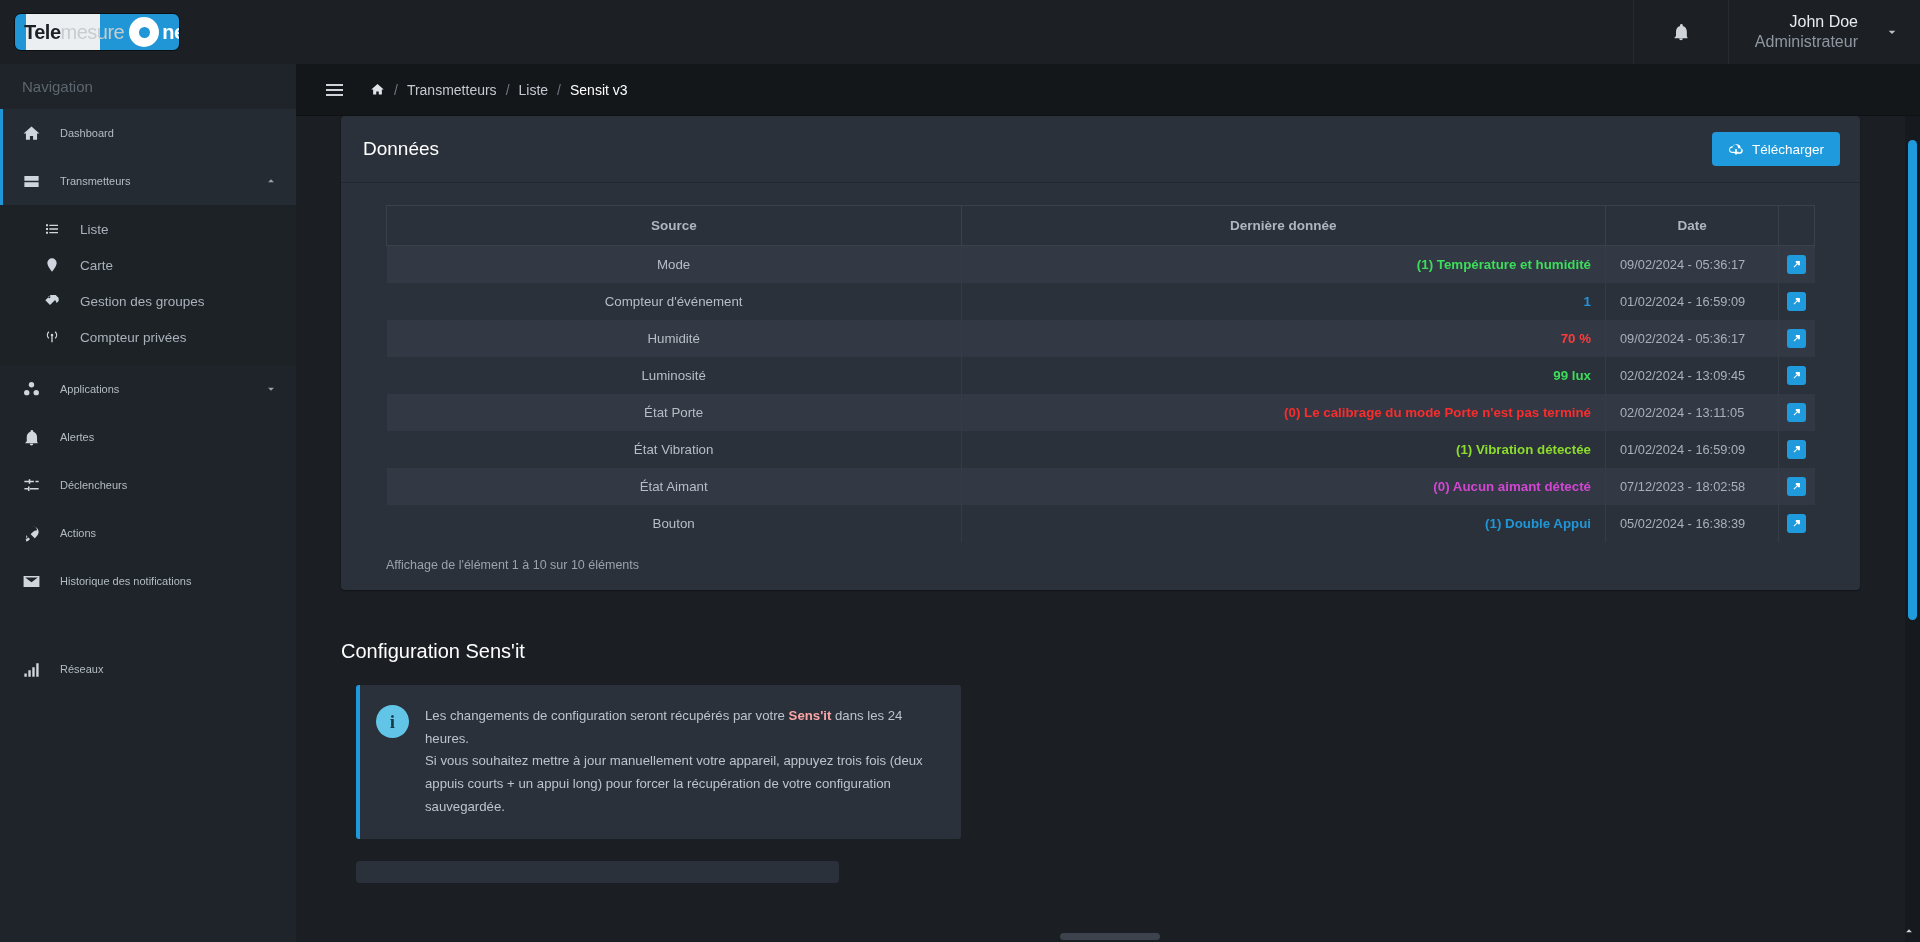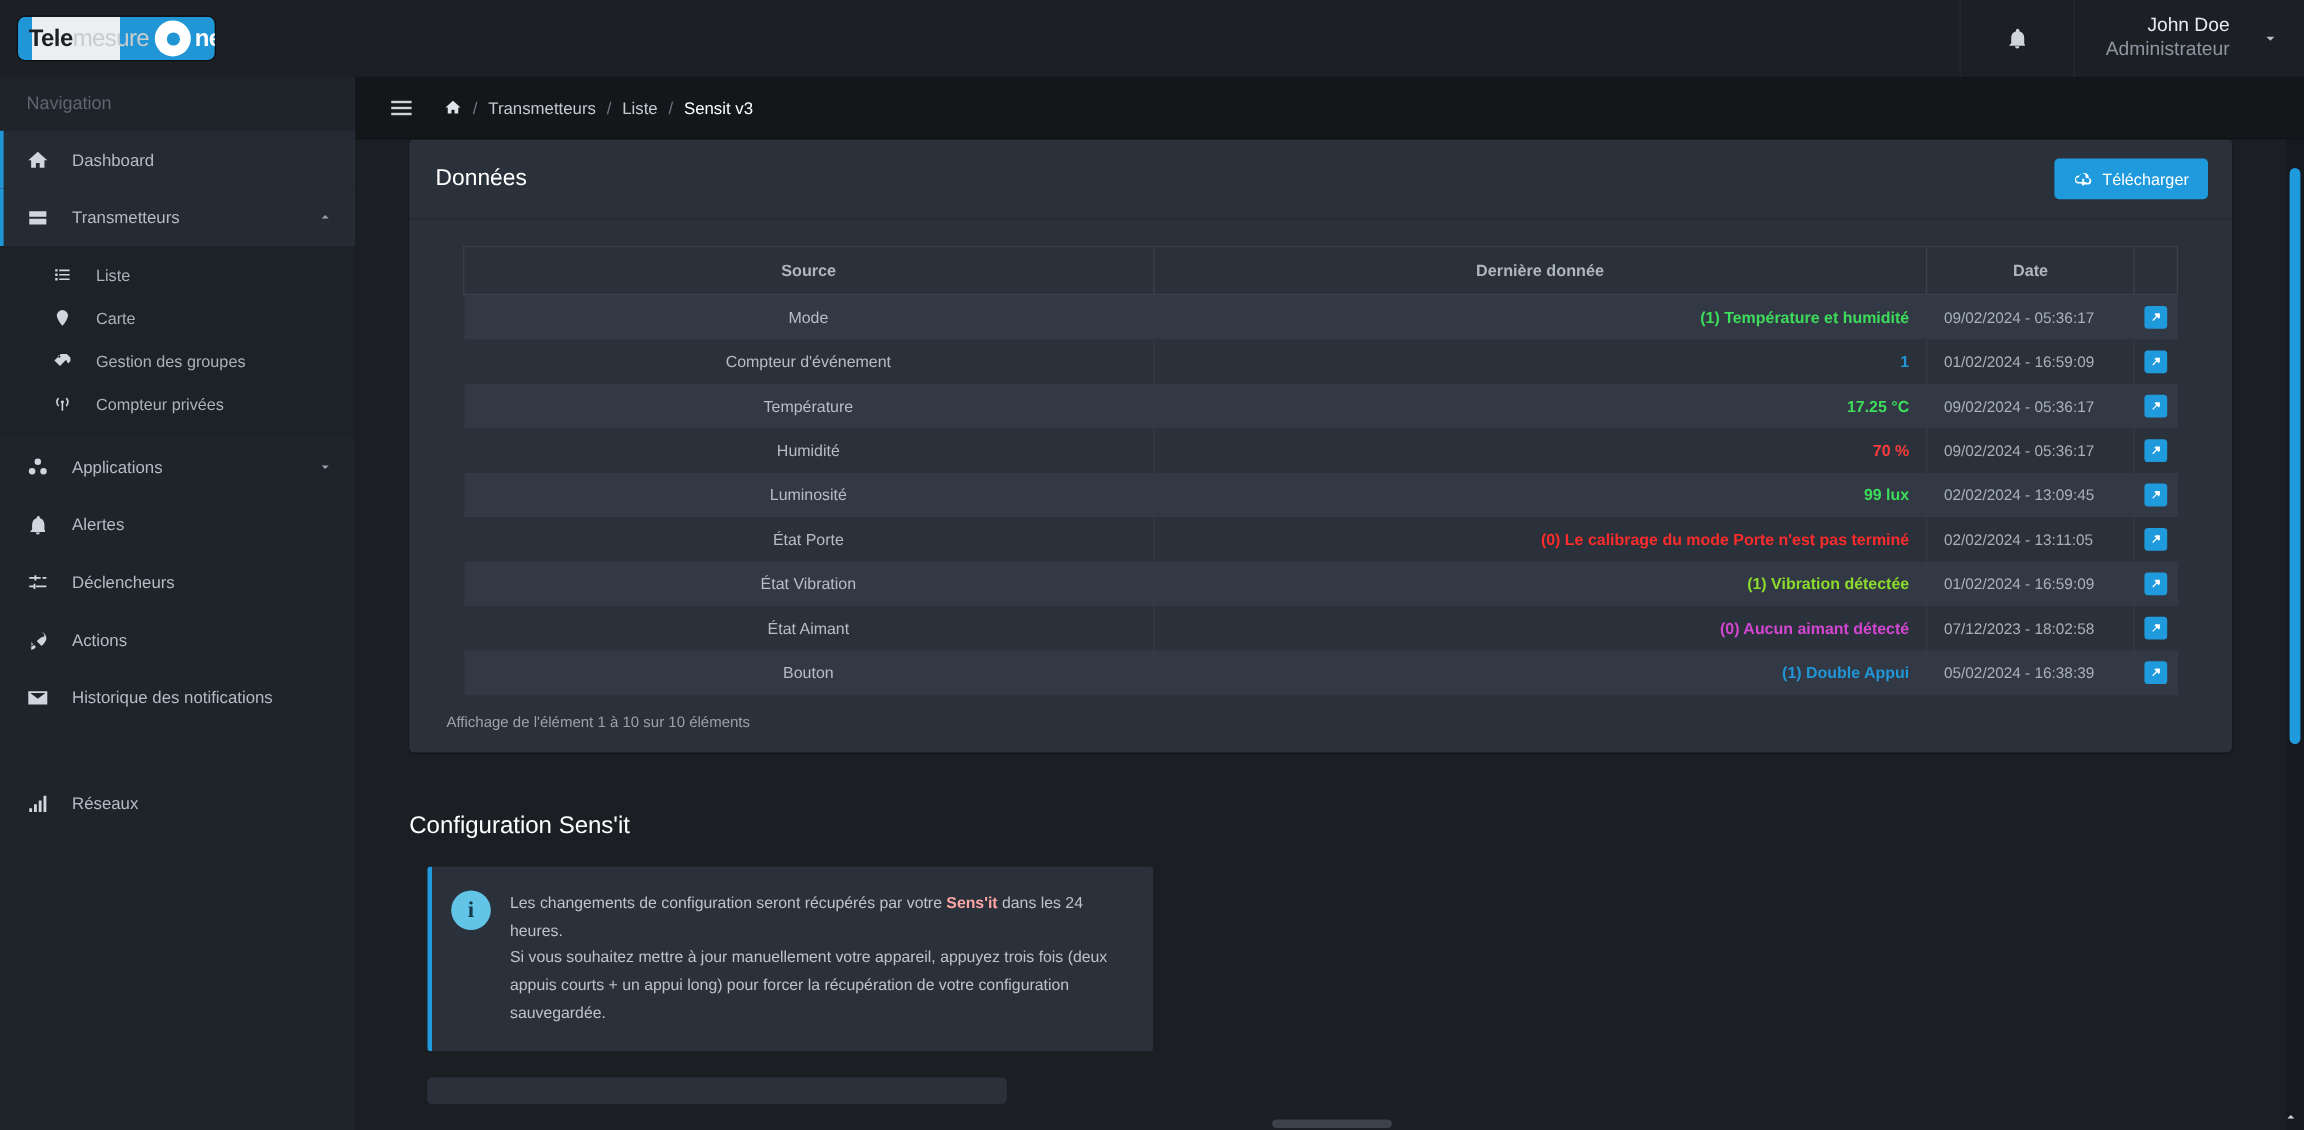--- a/index.html
+++ b/index.html
@@ -45,21 +45,21 @@
   .chev{ margin-left:26px; width:16px;height:16px;fill:#b9c0c8;}
 
   
   .sidebar{
     position:absolute; top:0; left:0; width:296px; height:942px;
     background:#1f242a; z-index:30; padding-top:64px;
   }
   .nav-title{ color:#5d666f; font-size:15px; padding:14px 0 14px 22px; }
   .nav-item{
     display:flex; align-items:center; height:48px; padding:0 18px 0 22px;
-    color:#b4bcc4; font-size:14px; cursor:pointer; position:relative;
+    color:#b4bcc4; font-size:11px; cursor:pointer; position:relative;
   }
   .nav-item .ic{ width:26px; display:flex; align-items:center; justify-content:flex-start; margin-right:12px;}
   .nav-item .ic svg{ fill:#cfd6dd; }
   .nav-item.active{ background:#252b32; }
   .nav-item.active::before{
     content:""; position:absolute; left:0; top:0; width:3px; height:100%; background:#2196d6;
   }
   .nav-item .arrow{ margin-left:auto; width:14px;height:14px; fill:#9aa3ac;}
   .subnav{ background:#1d2227; padding:6px 0 10px 0; }
   .sub-item{
@@ -125,21 +125,21 @@
   td.c-src{ text-align:center; color:#b6bdc5; }
   td.c-last{ text-align:right; font-weight:bold; }
   td.c-date{ text-align:left; color:#a8b0b9; font-size:12.8px; white-space:nowrap;}
   td.c-act{ text-align:center; border-right:none; padding:6px 6px;}
   .mini-btn{
     width:19px;height:19px;background:#1f9bdd;border-radius:3px;border:0;
     display:inline-flex;align-items:center;justify-content:center;cursor:pointer;
   }
   .mini-btn svg{ width:11px;height:11px; fill:#fff;}
   .tfoot{
-    font-size:12.5px; color:#9aa2ab; padding:16px 45px 18px 31px;
+    font-size:12.5px; color:#9aa2ab; padding:16px 45px 18px 45px;
   }
 
   
   .sec-title{ font-size:20px; color:#ffffff; margin:50px 0 22px 45px; }
   .info-box{
     margin-left:60px; width:605px; background:#2b313a;
     border-left:4px solid #1f9bdd; border-radius:3px;
     display:flex; padding:20px 18px 20px 16px; gap:16px; align-items:flex-start;
   }
   .info-ic{
@@ -392,31 +392,20 @@
                 <td class="c-last" style="color: rgb(33, 150, 214);">1</td>
                 <td class="c-date">01/02/2024 - 16:59:09</td>
                 <td class="c-act"><button class="mini-btn">
                     <svg viewBox="0 0 24 24">
                       <path d="M6 18L16.5 7.5M9 6h9v9"></path>
                       <path d="M5.6 16.9l10-10-4.6.1V4.6h8.4V13h-2.4l.1-4.5-10 10z"></path>
                     </svg>
                   </button></td>
               </tr>
               <tr>
-                <td class="c-src">Température</td>
-                <td class="c-last" style="color: rgb(61, 220, 91);">17.25 °C</td>
-                <td class="c-date">09/02/2024 - 05:36:17</td>
-                <td class="c-act"><button class="mini-btn">
-                    <svg viewBox="0 0 24 24">
-                      <path d="M6 18L16.5 7.5M9 6h9v9"></path>
-                      <path d="M5.6 16.9l10-10-4.6.1V4.6h8.4V13h-2.4l.1-4.5-10 10z"></path>
-                    </svg>
-                  </button></td>
-              </tr>
-              <tr>
                 <td class="c-src">Humidité</td>
                 <td class="c-last" style="color: rgb(250, 60, 60);">70 %</td>
                 <td class="c-date">09/02/2024 - 05:36:17</td>
                 <td class="c-act"><button class="mini-btn">
                     <svg viewBox="0 0 24 24">
                       <path d="M6 18L16.5 7.5M9 6h9v9"></path>
                       <path d="M5.6 16.9l10-10-4.6.1V4.6h8.4V13h-2.4l.1-4.5-10 10z"></path>
                     </svg>
                   </button></td>
               </tr>

